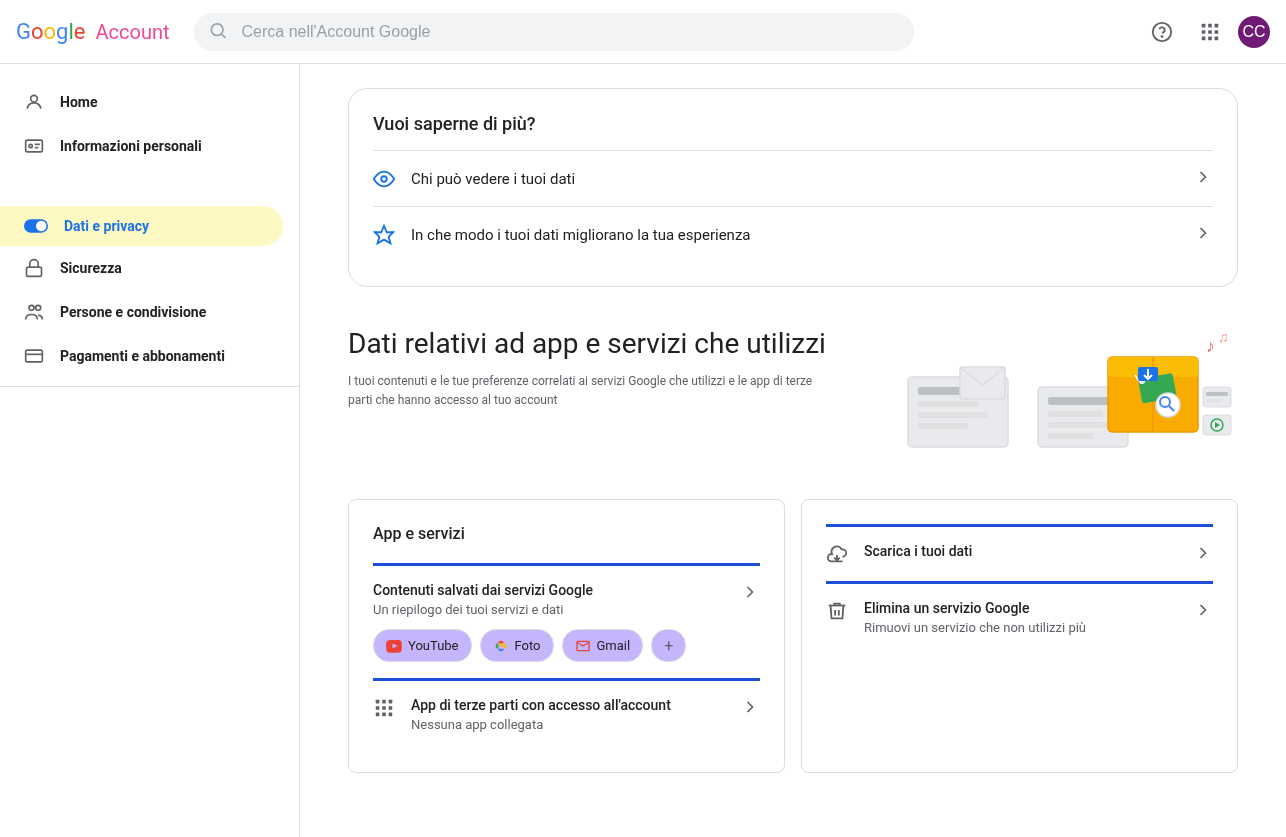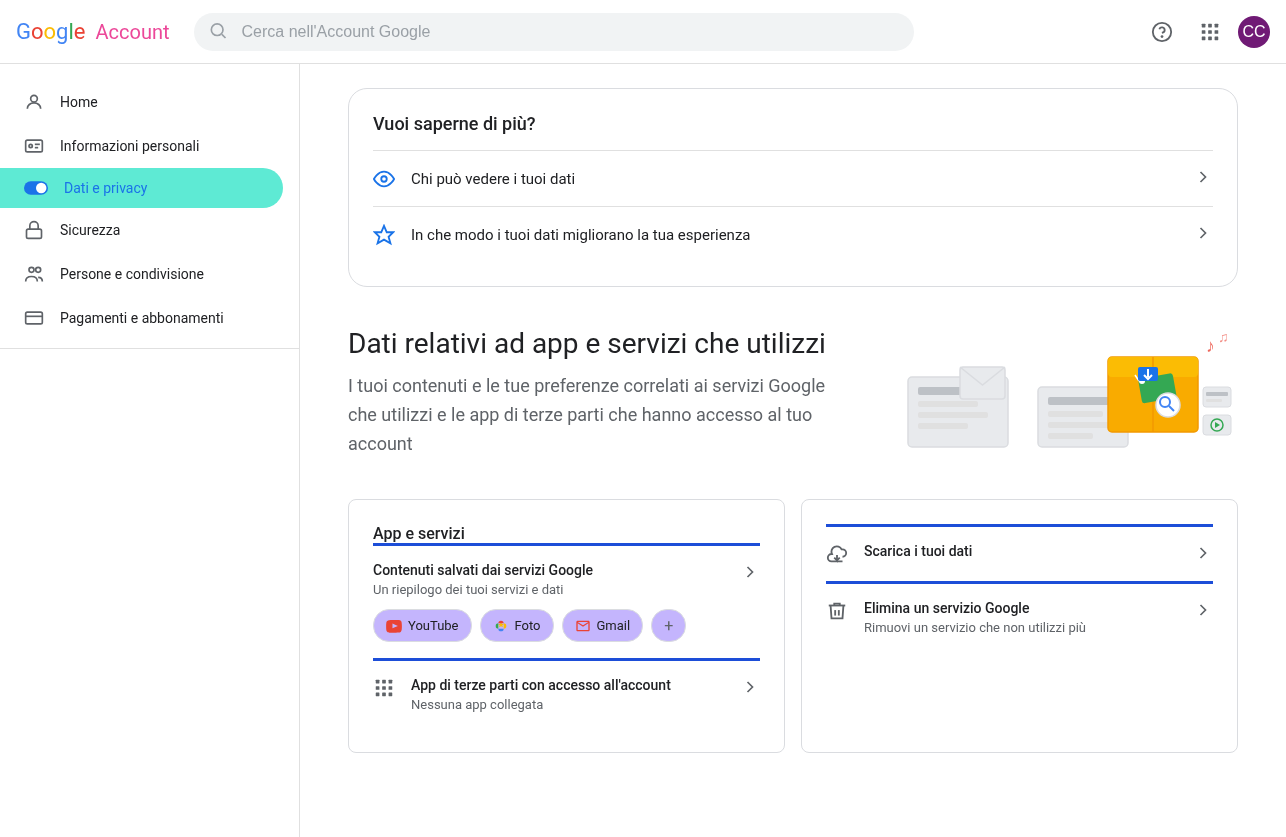--- a/index.html
+++ b/index.html
@@ -113,26 +113,27 @@
     .nav-item {
       display: flex;
       align-items: center;
       gap: 16px;
       padding: 12px 24px;
       cursor: pointer;
       border-radius: 0 24px 24px 0;
       margin-right: 16px;
       color: #202124;
       font-size: 14px;
-      font-weight: 400;
+      font-weight: 700;
       text-decoration: none;
     }
     .nav-item.active {
-      background: #5eead4;
+      background: #fef9c3;
       color: #1a73e8;
+      margin-top: 38px;
     }
     .nav-item.active .nav-icon { color: #1a73e8; }
     .nav-icon {
       color: #5f6368;
       display: flex;
       align-items: center;
       font-size: 20px;
     }
     .nav-divider {
       height: 1px;
@@ -189,21 +190,21 @@
       margin-bottom: 32px;
     }
     .section-text { flex: 1; }
     .section-title {
       font-size: 28px;
       font-weight: 400;
       color: #202124;
       margin-bottom: 12px;
     }
     .section-desc {
-      font-size: 18px;
+      font-size: 12px;
       color: #5f6368;
       line-height: 1.6;
       max-width: 480px;
     }
     .section-illustration {
       width: 340px;
       height: 140px;
       flex-shrink: 0;
       position: relative;
       margin-left: 16px;
@@ -218,20 +219,21 @@
     .card {
       flex: 1;
       border: 1px solid #dadce0;
       border-radius: 8px;
       padding: 24px;
     }
     .card-title {
       font-size: 16px;
       font-weight: 500;
       color: #202124;
+      margin-bottom: 20px;
     }
     .card-item {
       display: flex;
       align-items: flex-start;
       padding: 16px 0;
       border-top: 3px solid #1d4ed8;
       cursor: pointer;
     }
     .card-item-content { flex: 1; }
     .card-item-title {

